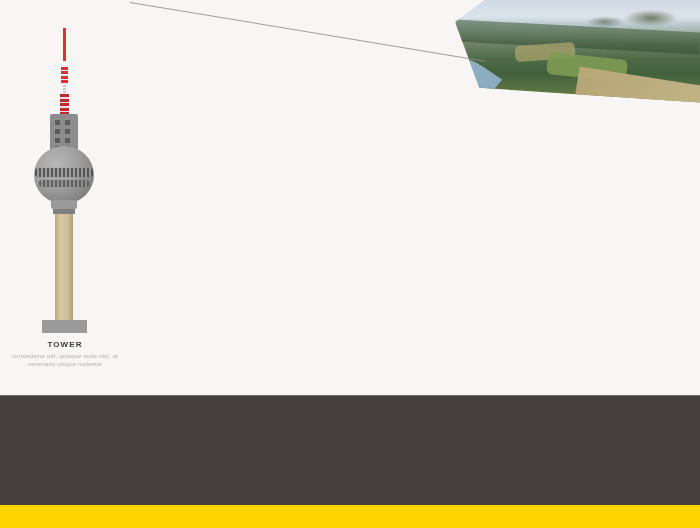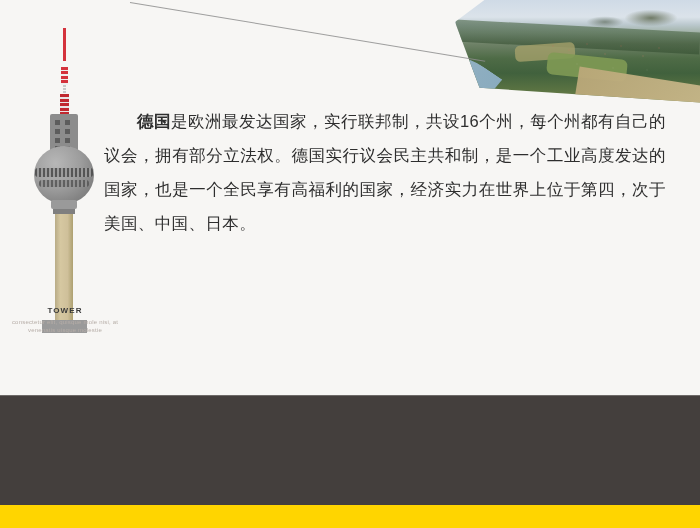--- a/index.html
+++ b/index.html
@@ -235,20 +235,21 @@
     left: 6px;
     top: 306px;
     width: 118px;
     text-align: center;
   }
   .tower-caption .tc-title {
     font-size: 8px;
     font-weight: 700;
     letter-spacing: 1.1px;
     color: #3a3a3a;
+    margin-top: 34px;
   }
   .tower-caption .tc-sub {
     margin-top: 3px;
     font-size: 6px;
     line-height: 8.4px;
     color: #b7aea8;
     letter-spacing: .2px;
   }
 
   
@@ -313,20 +314,19 @@
     <div class="t-shaft"></div>
     <div class="t-base"></div>
   </div>
 
   <div class="tower-caption">
     <div class="tc-title">TOWER</div>
     <div class="tc-sub">consectetur elit, quisque mole nisi, at venenatis uisque molestie</div>
   </div>
 
   <div class="copy">
-    <p><b>德国</b><span>是欧洲最发达国家，实行联邦制，共设16个州，每个州都有自己的议会，拥有部分立法权。德国实行议会民主共和制，是一个工业高度发达的国家，也是一个全民享有高福利的国家，经济实力在世界上位于第四，次于美国、中国、日本。</span></p>
   </div>
 
   <div class="bar-divider"></div>
   <div class="bar-dark"></div>
   <div class="bar-yellow"></div>
 
 </div>
 
 </body></html>

